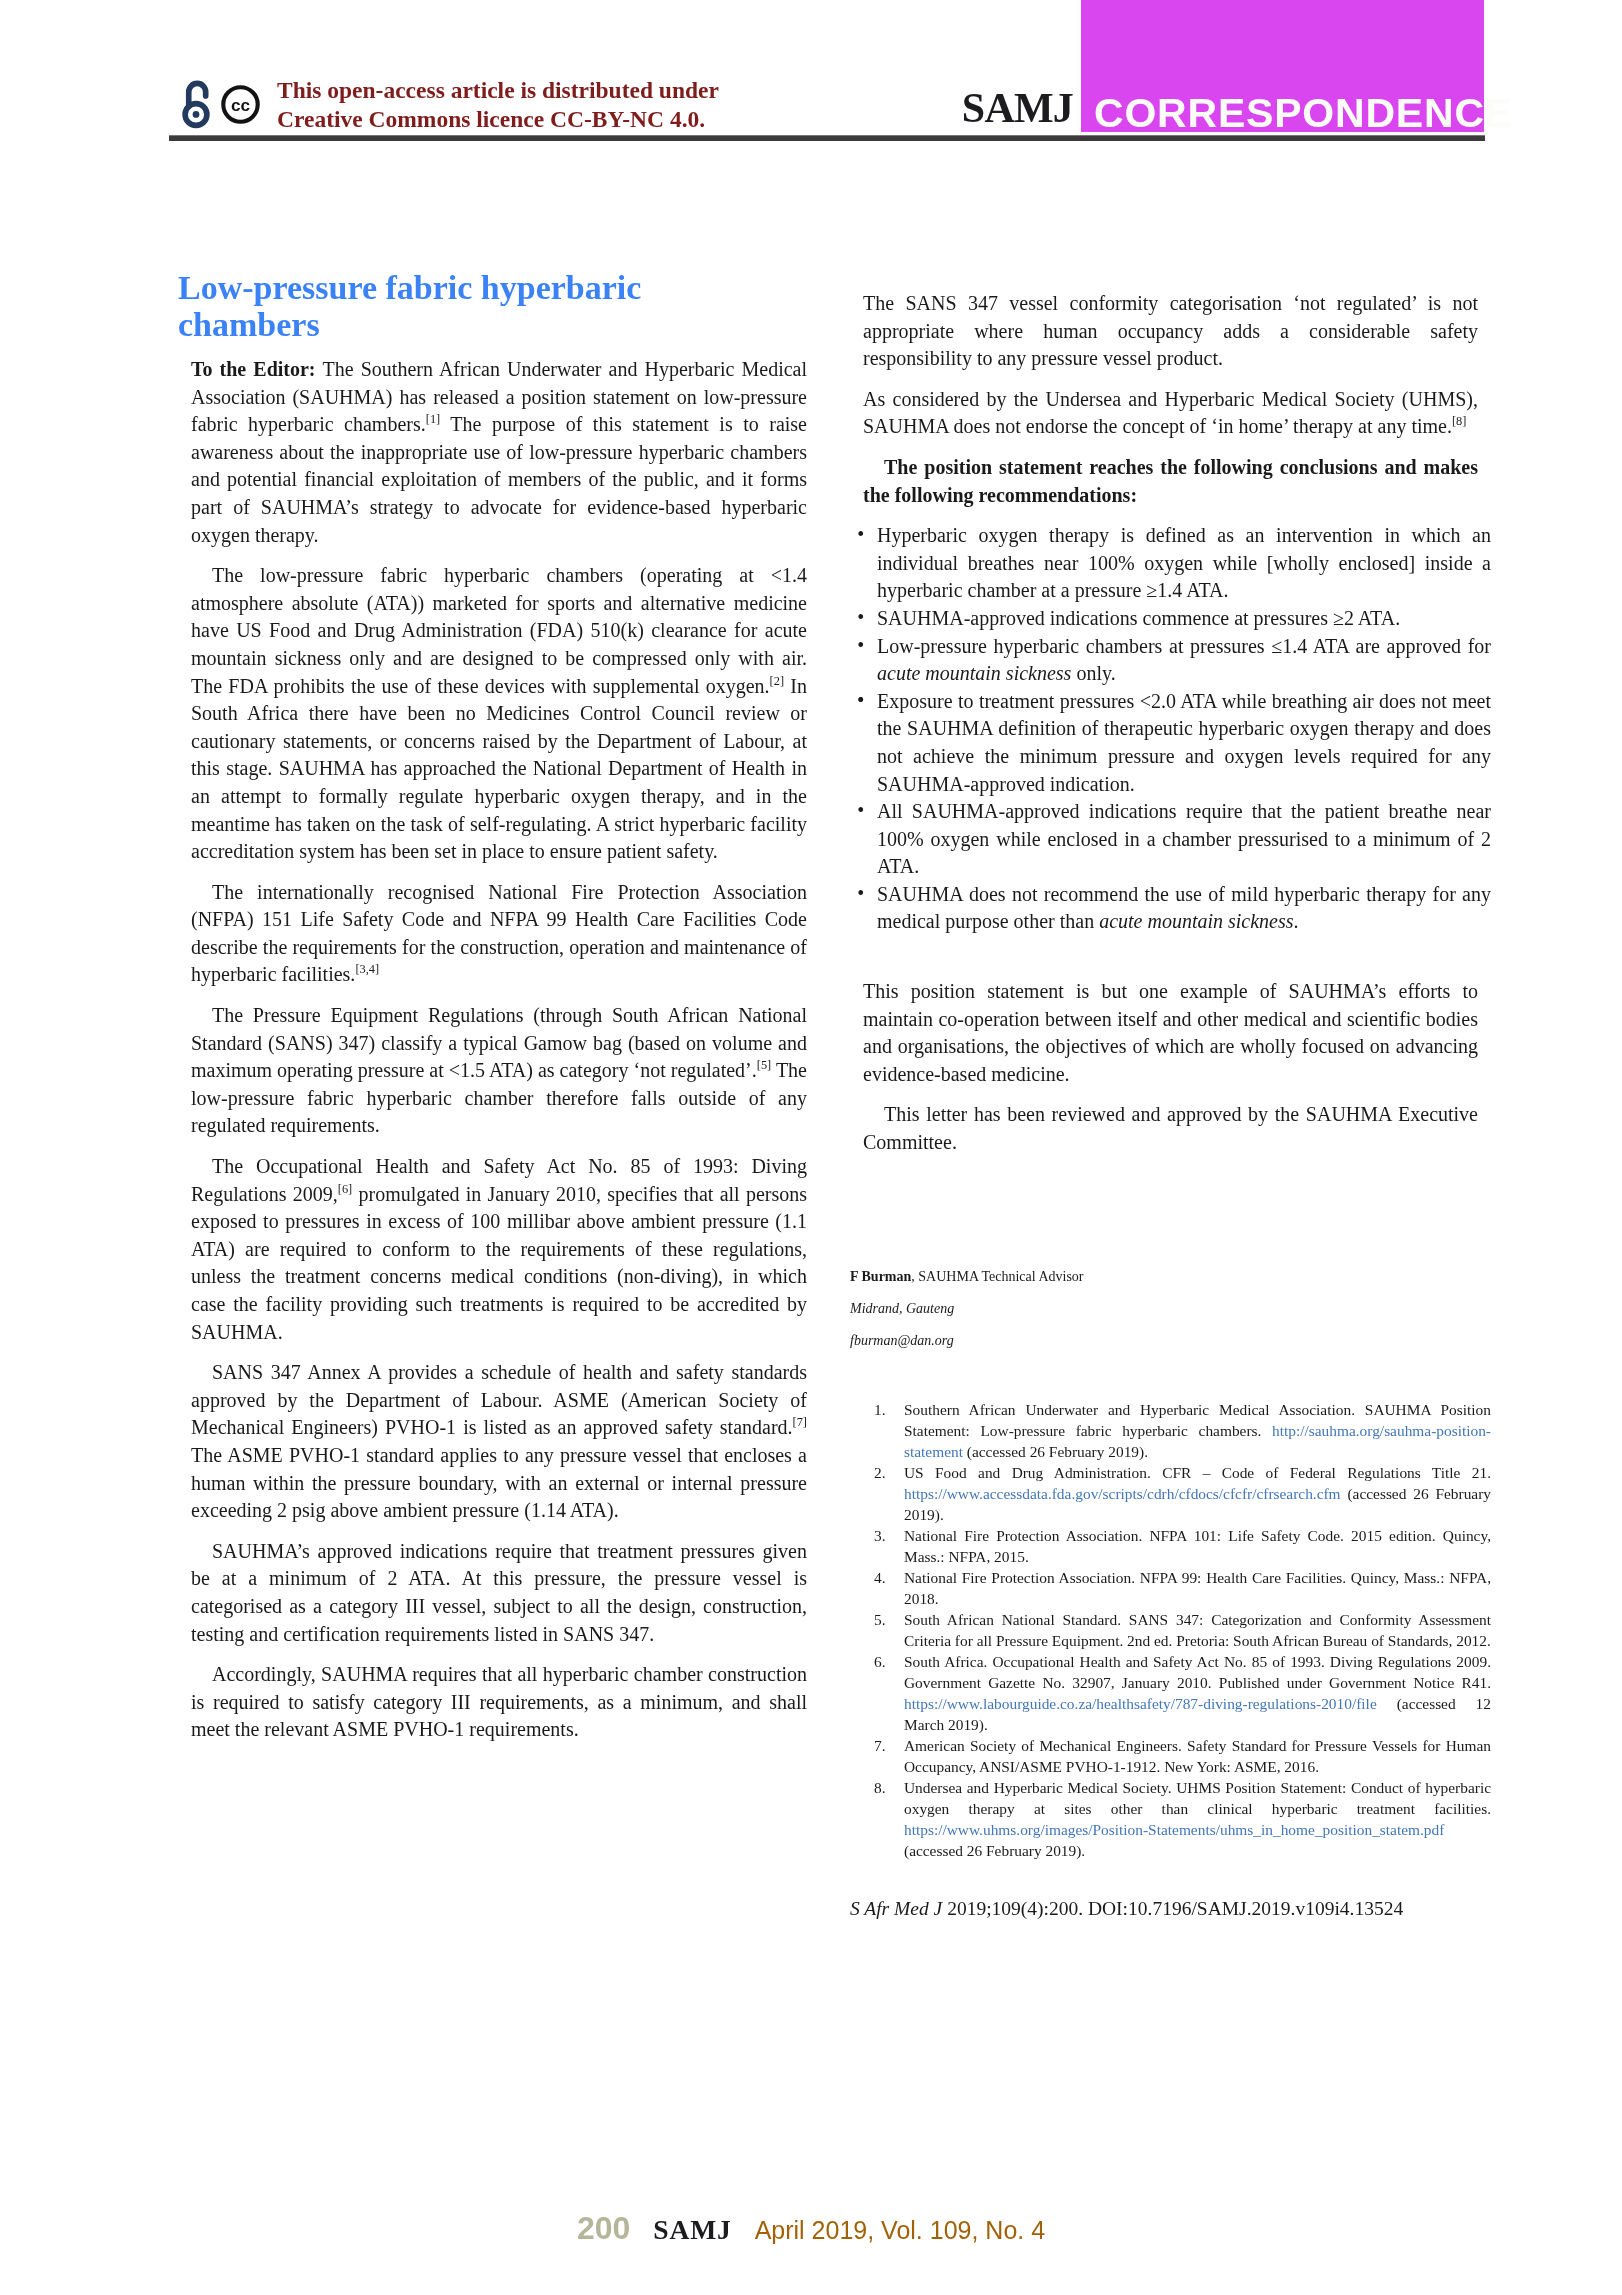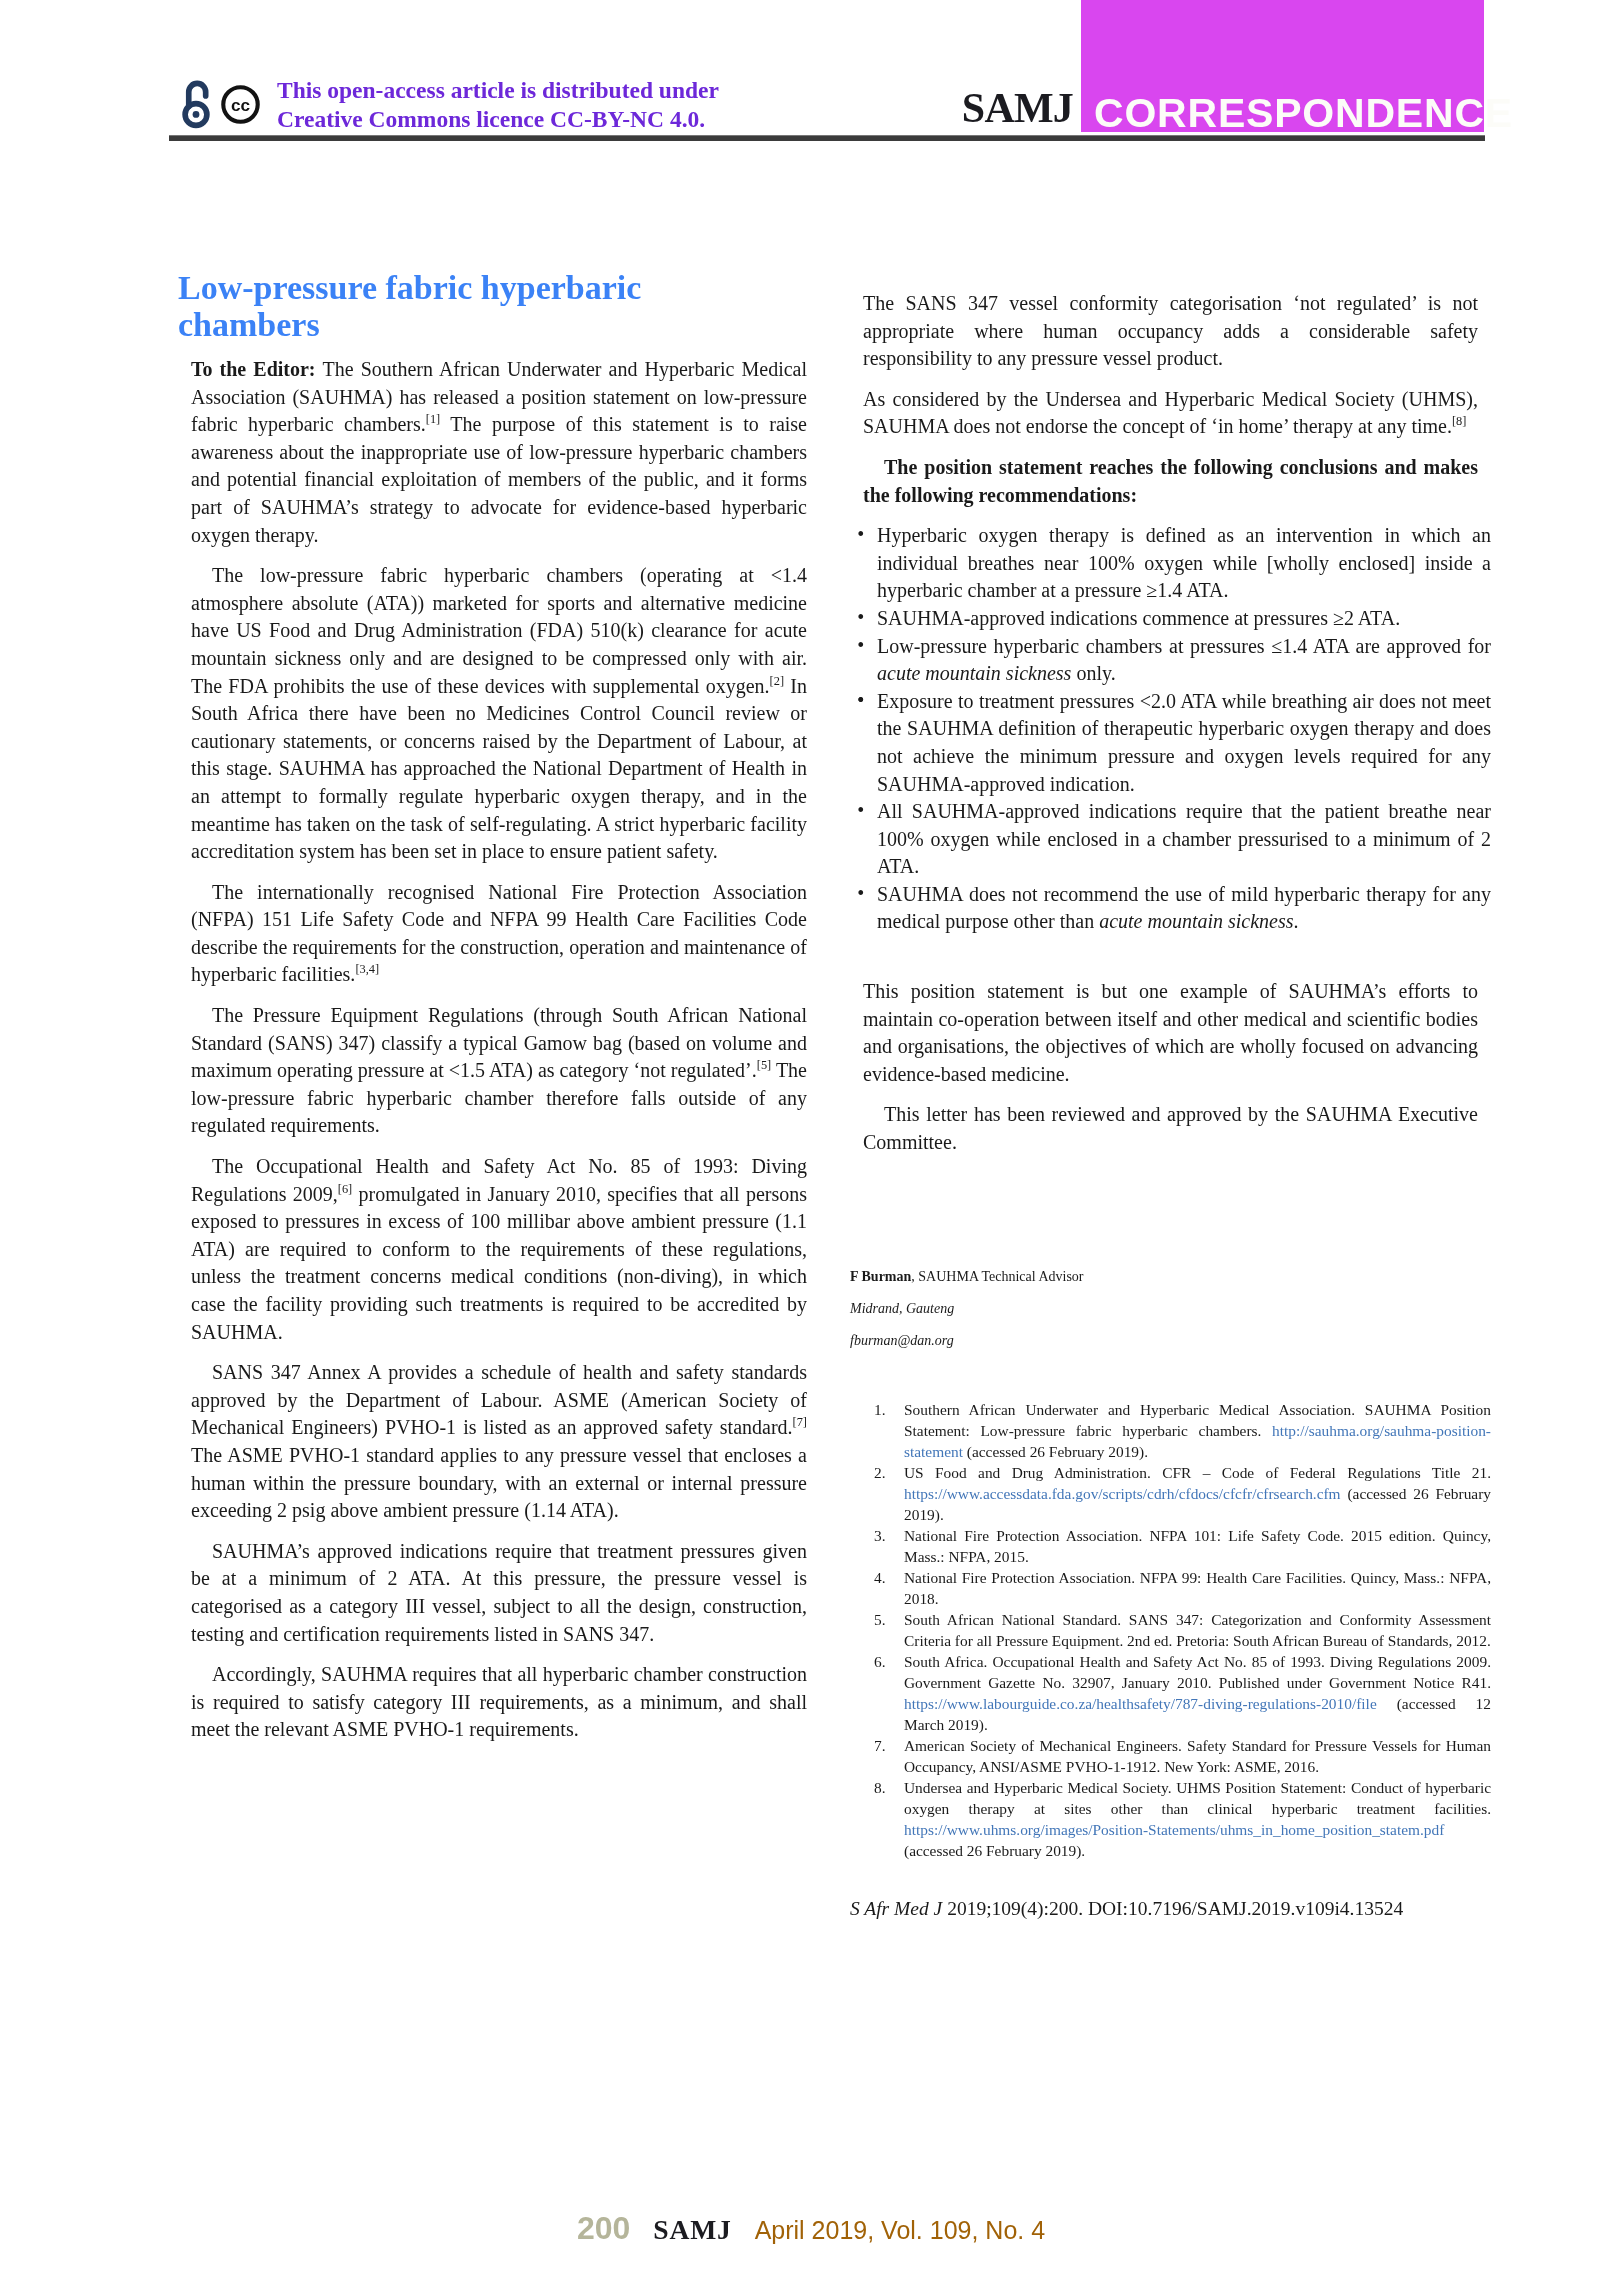--- a/index.html
+++ b/index.html
@@ -5,21 +5,21 @@
   html,body{margin:0;padding:0;background:#ffffff;}
   .page{position:relative;width:1622px;height:2295px;background:#ffffff;overflow:hidden;
         font-family:"Liberation Serif",serif;color:#1a1a1a;}
 
   
   .masthead-box{position:absolute;left:1081px;top:0;width:403px;height:132px;background:#d946ef;}
   .masthead-section{position:absolute;left:13px;bottom:-4.9px;font-family:"Liberation Sans",sans-serif;
         font-weight:700;font-size:41px;letter-spacing:0.8px;color:#fcfcf8;}
   .masthead-journal{position:absolute;left:933px;top:84px;width:140px;text-align:right;
         font-family:"Liberation Serif",serif;font-weight:700;font-size:42px;letter-spacing:-0.8px;color:#1b1b20;}
-  .license{position:absolute;left:277px;top:76px;font-weight:700;font-size:23.5px;line-height:29px;color:#6d28d9;}
+  .license{position:absolute;left:277px;top:76px;font-weight:700;font-size:23.5px;line-height:29px;color:#7f1d1d;}
   .header-rule{position:absolute;left:169px;top:135px;width:1316px;height:4.9px;background:#3b3b3b;border-top:0.8px solid #777;}
   .oa-icon{position:absolute;left:178px;top:79px;}
   .cc-icon{position:absolute;left:220px;top:84px;text-decoration:underline;}
 
   
   .col-left{position:absolute;left:178px;top:269px;width:642px;}
   .col-right{position:absolute;left:850px;top:277px;width:641px;}
 
   .article-title{font-size:34px;line-height:37px;font-weight:700;color:#3b82f6;margin:0 0 9.7px 0;}
 

